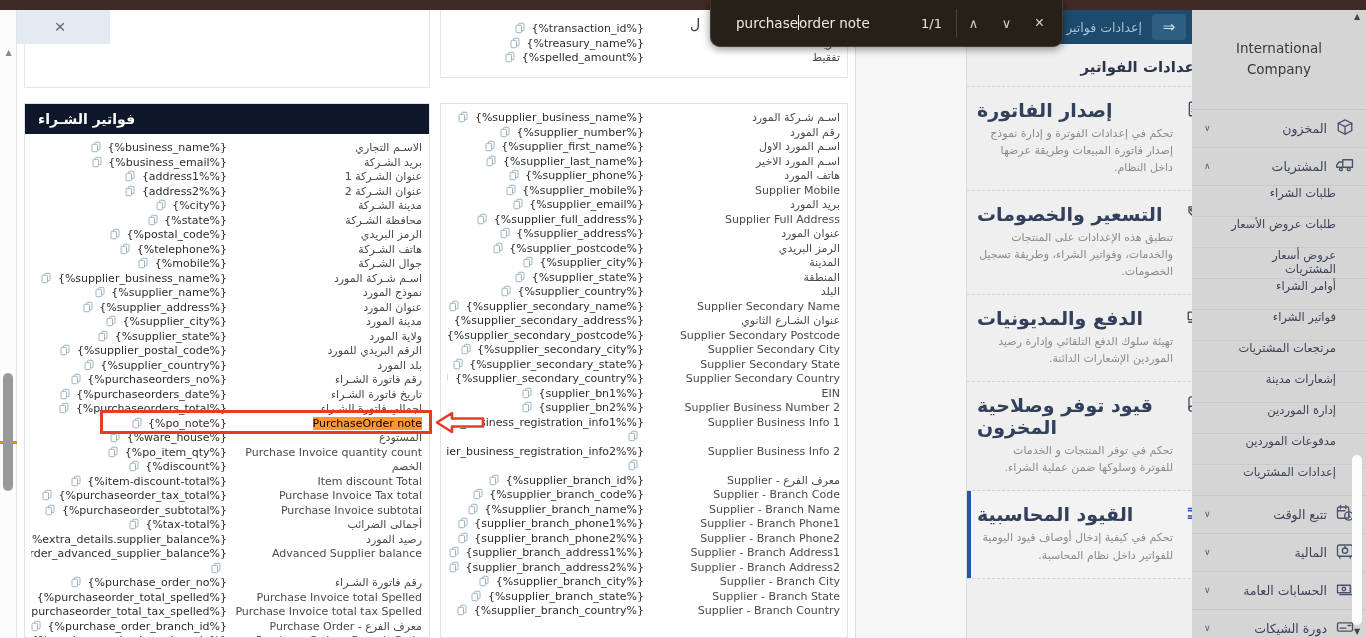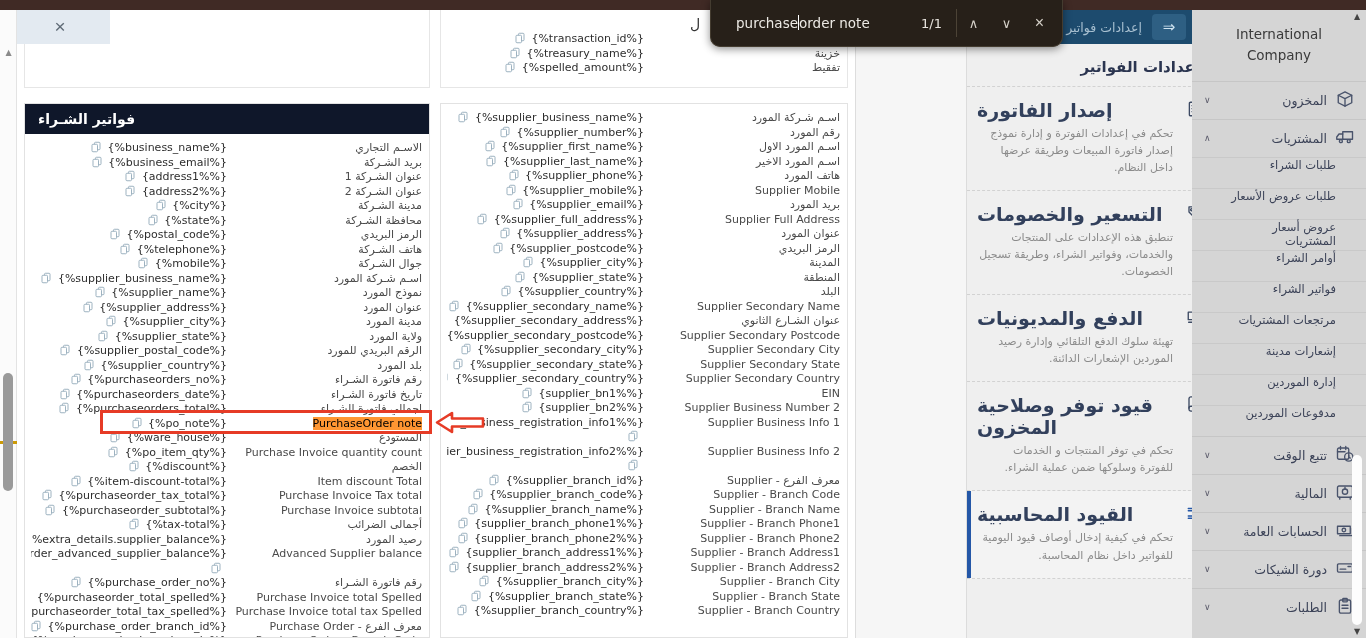--- a/index.html
+++ b/index.html
@@ -14,21 +14,21 @@
   .sb-up { position:absolute; top:38px; left:0; width:17px; text-align:center; color:#8a8a8a; font-size:8px; }
   .sb-marker { position:absolute; left:0; top:431px; width:17px; height:3px; background:#cc9a06; }
   .sb-thumb { position:absolute; left:3px; top:363px; width:10px; height:118px; background:#9a9a9a; border-radius:6px; }
 
   .close-strip { position:absolute; left:17px; top:10px; width:93px; height:34px; background:#e3eaf1; z-index:3; }
   .modal-close { position:absolute; left:30px; top:4px; width:26px; height:26px; border:none; background:transparent; color:#5f6b76; font-size:19px; line-height:26px; cursor:pointer; }
 
   .main-title-partial { position:absolute; left:690px; top:16px; font-size:14px; color:#333; z-index:2; }
 
   .box-empty { position:absolute; left:24px; top:10px; width:406px; height:78px; background:#fff; border:1px solid #e6e6e6; border-top:none; }
-  .box-top { position:absolute; left:440px; top:10px; width:408px; height:78px; background:#fff; border:1px solid #e6e6e6; border-top:none; padding:22px 6px 0 6px; }
+  .box-top { position:absolute; left:440px; top:0; width:408px; height:78px; background:#fff; border:1px solid #e6e6e6; border-top:none; padding:22px 6px 0 6px; }
 
   .panel { position:absolute; top:103px; background:#fff; border:1px solid #e2e2e2; overflow:hidden; height:535px; }
   .panel.purchase { left:24px; width:406px; }
   .panel.supplier { left:440px; width:408px; }
   .panel-header { height:30px; background:#0f172a; color:#fff; font-weight:bold; font-size:14px; display:flex; align-items:center; justify-content:flex-end; padding:0 13px; direction:rtl; }
   .rows { padding:7px 6px 0 6px; }
 
   .row { display:flex; align-items:flex-start; min-height:14.5px; line-height:14.5px; font-size:11px; }
   .cell { width:50%; }
   .cell.var { direction:rtl; white-space:nowrap; overflow:hidden; color:#2e2e2e; }
@@ -54,21 +54,21 @@
   .s-item { display:flex; direction:rtl; padding:12px 12px 14px 10px; border-bottom:1px dashed #d2d2d2; gap:9px; align-items:flex-start; cursor:pointer; }
   .s-item:first-of-type { border-top:1px dashed #d2d2d2; }
   .s-icon { width:22px; flex:none; color:#3d4a63; margin-top:1px; }
   .s-title { font-weight:bold; color:#32405c; font-size:19px; margin-bottom:4px; text-align:left; }
   .s-desc { color:#8b8b8b; font-size:11px; line-height:1.55; text-align:right; }
   .s-item.active { border-left:none; box-shadow:inset 4px 0 0 #2457a7; background:#f3f3f3; }
   .s-item.active .s-icon { color:#2457a7; }
 
   
   .sidebar { position:absolute; left:1192px; top:10px; width:174px; height:628px; background:#d5d5d5; direction:rtl; z-index:2; }
-  .company { width:120px; margin:2px auto; padding:12px 0 13px; text-align:center; color:#3a3a3a; font-size:13.5px; line-height:1.55; }
+  .company { width:120px; margin:16px auto; padding:12px 0 13px; text-align:center; color:#3a3a3a; font-size:13.5px; line-height:1.55; }
   .nav-item { height:38px; display:flex; align-items:center; border-top:1px solid #c6c6c6; padding:0 12px; gap:8px; font-size:12.5px; color:#3c4358; cursor:pointer; }
   .nav-item .nav-icon { width:19px; color:#49536b; flex:none; }
   .nav-item .nav-label { flex:1; }
   .chev { font-size:9px; color:#5a5a6a; }
   .sub-item { height:31px; display:flex; align-items:flex-start; border-top:1px solid #c9c9c9; padding:0 30px 0 29px; font-size:11.5px; color:#3c4358; cursor:pointer; }
   .side-scroll { position:absolute; left:1350px; top:10px; width:14px; height:628px; z-index:5; }
   .ss-up { position:absolute; top:2px; left:0; width:14px; text-align:center; color:#444; font-size:8px; }
   .ss-down { position:absolute; bottom:2px; left:0; width:14px; text-align:center; color:#444; font-size:8px; }
   .ss-thumb { position:absolute; left:2px; top:445px; width:10px; height:170px; background:#fdfdfd; border-radius:6px; }
 
@@ -1010,20 +1010,23 @@
         </div>
 
         <div class="sub-item">
           <span>إدارة الموردين</span>
         </div>
 
         <div class="sub-item">
           <span>مدفوعات الموردين</span>
         </div>
 
+        <div class="sub-item">
+          <span>إعدادات المشتريات</span>
+        </div>
       </div>
     <div>
 
         <div class="nav-item">
           <span class="nav-icon"><svg width="18" height="18" viewBox="0 0 24 24" fill="none" stroke="currentColor" stroke-width="1.8" stroke-linejoin="round" stroke-linecap="round">
               <rect x="2" y="4" width="15" height="15" rx="2"></rect>
               <path d="M6 2v4M13 2v4M2 9h10"></path>
               <circle cx="17" cy="16" r="5.5"></circle>
               <path d="M17 13.5V16l2 1.5"></path>
             </svg></span>

